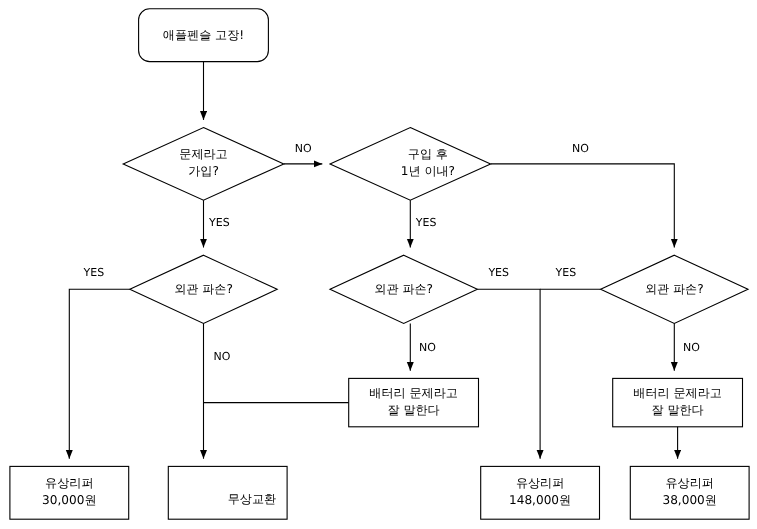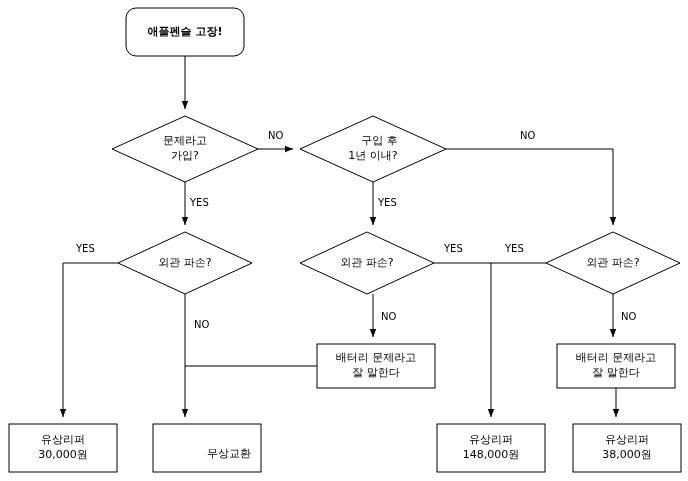--- a/index.html
+++ b/index.html
@@ -90,24 +90,24 @@
 
     <path d="M546,263 L491,263" fill="none" stroke="#000000" stroke-width="1"></path>
 
     <path d="M613,294 L613,337" fill="none" stroke="#000000" stroke-width="1" marker-end="url(#arrow)"></path>
 
     <path d="M317,366 L185,366" fill="none" stroke="#000000" stroke-width="1"></path>
 
     <path d="M616,388 L616,417" fill="none" stroke="#000000" stroke-width="1" marker-end="url(#arrow)"></path>
   </svg>
 
-  <div class="node-label" style="left:126px; top:8px;  width:118px; height:48px;font-weight:bold;">애플펜슬 고장!</div>
+  <div class="node-label" style="left:126px; top:8px;  width:118px; height:48px;">애플펜슬 고장!</div>
   <div class="node-label" style="left:112px; top:116px; width:146px; height:66px;">문제라고
 가입?</div>
-  <div class="node-label" style="left:300px; top:116px; width:146px; height:66px;text-align:right;">구입 후
+  <div class="node-label" style="left:316px; top:116px; width:146px; height:66px;">구입 후
 1년 이내?</div>
   <div class="node-label" style="left:118px; top:232px; width:134px; height:62px;">외관 파손?</div>
   <div class="node-label" style="left:300px; top:232px; width:134px; height:62px;">외관 파손?</div>
   <div class="node-label" style="left:546px; top:232px; width:134px; height:62px;">외관 파손?</div>
   <div class="node-label" style="left:317px; top:344px; width:118px; height:44px;">배터리 문제라고
 잘 말한다</div>
   <div class="node-label" style="left:557px; top:344px; width:118px; height:44px;">배터리 문제라고
 잘 말한다</div>
   <div class="node-label" style="left:9px;   top:424px; width:108px; height:48px;">유상리퍼
 30,000원</div>

